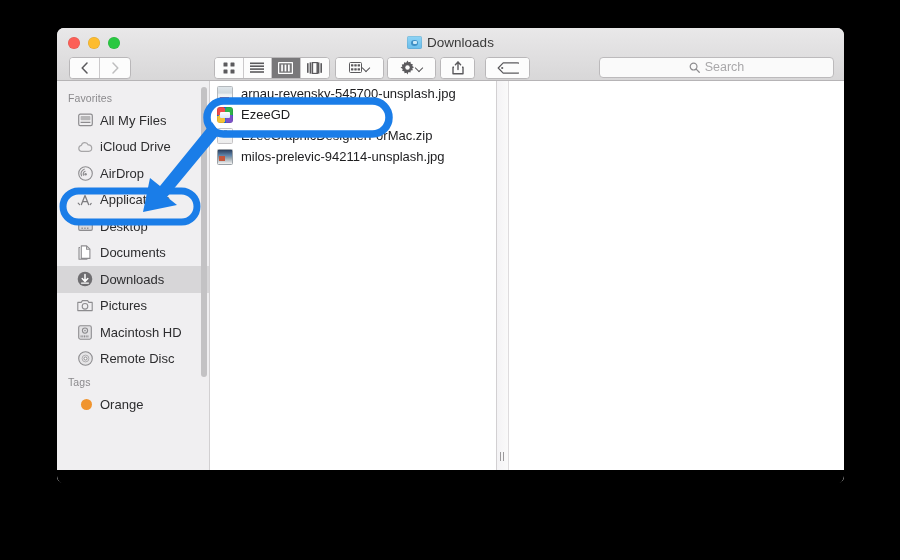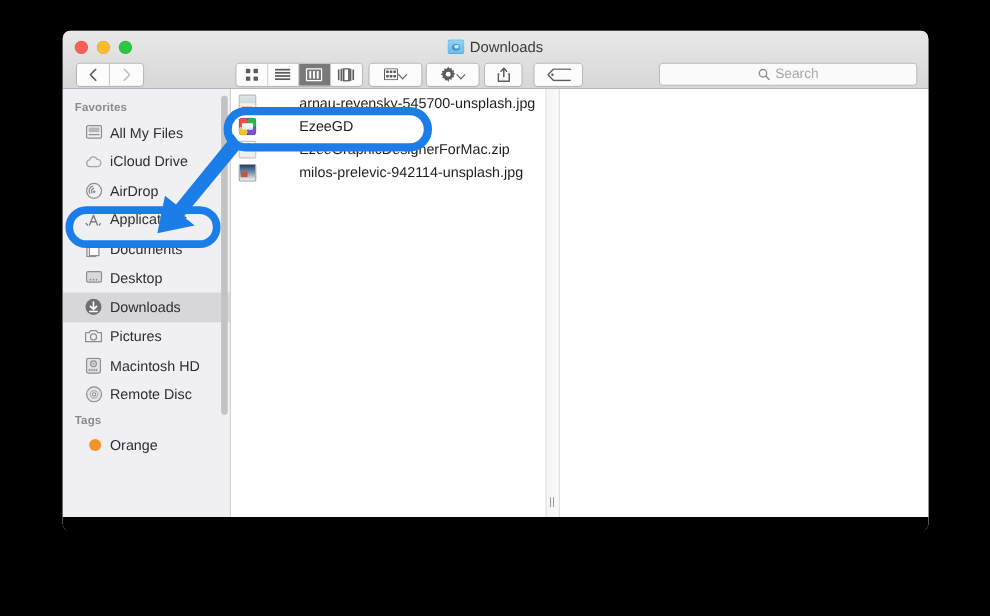--- a/index.html
+++ b/index.html
@@ -136,21 +136,21 @@
   
   #sidebar {
     width: 153px; flex: 0 0 153px;
     background: #f0eff1;
     border-right: 0.5px solid #d2d0d2;
     position: relative;
     padding-top: 7px;
     overflow: hidden;
   }
   .sb-head {
-    font-size: 10.5px; font-weight: bold; color: #8b8a8d;
+    font-size: 10.5px; font-weight: normal; color: #8b8a8d;
     padding: 4px 0 3px 11px;
     letter-spacing: 0.1px;
   }
   .sb-item {
     height: 26.5px;
     display: flex; align-items: center; gap: 7px;
     padding-left: 20px;
     font-size: 13px; color: #2d2d2f;
     cursor: default;
   }
@@ -178,21 +178,21 @@
     overflow: hidden;
   }
   .file-row {
     height: 21px;
     display: flex; align-items: center; gap: 8px;
     padding-left: 7px;
     font-size: 13px; color: #1d1d1f;
     cursor: default;
   }
   .file-icon { width: 16px; height: 16px; flex: 0 0 16px; position: relative; }
-  .file-name { white-space: nowrap; margin-left: 31px; }
+  .file-name { white-space: nowrap; }
 
   
   .ic-photo1 {
     background: linear-gradient(to bottom, #dfe6ea 0%, #cfd8de 46%, #e9ecee 47%, #ffffff 100%);
     border: 0.5px solid #b4b9bd; border-radius: 1.5px;
   }
   .ic-photo1::after {
     content:''; position:absolute; left:1.5px; bottom:2px; width:9px; height:2px;
     background:#e04a4a;
   }
@@ -441,41 +441,41 @@
               <path d="M5.8 8.6 H10.2" stroke="#7e7d80" stroke-width="1.3" stroke-linecap="round"></path>
               <path d="M1.2 10.2 L2.6 11.6" stroke="#7e7d80" stroke-width="1.2" stroke-linecap="round"></path>
               <path d="M14.2 10.4 L13.2 11.6" stroke="#7e7d80" stroke-width="1.2" stroke-linecap="round"></path>
             </svg>
           </span>
           <span class="sb-label">Applications</span>
         </div>
 
         <div class="sb-item">
           <span class="sb-icon">
-            <svg width="14" height="15" viewBox="0 0 14 15">
-              <path d="M3.3 0.9 H8.6 L11.9 4.2 V13.4 H3.3 Z" fill="#ffffff" stroke="#8d8c8f" stroke-width="1.1" stroke-linejoin="round"></path>
-              <path d="M8.6 0.9 V4.2 H11.9" fill="none" stroke="#8d8c8f" stroke-width="1.1" stroke-linejoin="round"></path>
-              <path d="M2 2.5 H1 V14.2 H9.4" fill="none" stroke="#8d8c8f" stroke-width="1.1" stroke-linejoin="round"></path>
-            </svg>
-          </span>
-          <span class="sb-label">Documents</span>
-        </div>
-
-        <div class="sb-item">
-          <span class="sb-icon">
             <svg width="15" height="13" viewBox="0 0 15 13">
               <rect x="0.7" y="1" width="13.6" height="9.4" rx="1.3" fill="#d9d8da" stroke="#8d8c8f" stroke-width="1.1"></rect>
               <g fill="#8d8c8f">
                 <rect x="3.4" y="7.4" width="1.5" height="1.5" rx="0.4"></rect>
                 <rect x="6.2" y="7.4" width="1.5" height="1.5" rx="0.4"></rect>
                 <rect x="9" y="7.4" width="1.5" height="1.5" rx="0.4"></rect>
               </g>
             </svg>
           </span>
           <span class="sb-label">Desktop</span>
+        </div>
+
+        <div class="sb-item">
+          <span class="sb-icon">
+            <svg width="14" height="15" viewBox="0 0 14 15">
+              <path d="M3.3 0.9 H8.6 L11.9 4.2 V13.4 H3.3 Z" fill="#ffffff" stroke="#8d8c8f" stroke-width="1.1" stroke-linejoin="round"></path>
+              <path d="M8.6 0.9 V4.2 H11.9" fill="none" stroke="#8d8c8f" stroke-width="1.1" stroke-linejoin="round"></path>
+              <path d="M2 2.5 H1 V14.2 H9.4" fill="none" stroke="#8d8c8f" stroke-width="1.1" stroke-linejoin="round"></path>
+            </svg>
+          </span>
+          <span class="sb-label">Documents</span>
         </div>
 
         <div class="sb-item selected">
           <span class="sb-icon">
             <svg width="16" height="16" viewBox="0 0 16 16">
               <circle cx="8" cy="8" r="7.3" fill="#6f6e71"></circle>
               <path d="M8 3.6 V10.1 M5.2 7.5 L8 10.4 L10.8 7.5" stroke="#ffffff" stroke-width="1.5" fill="none" stroke-linecap="round" stroke-linejoin="round"></path>
               <path d="M4.6 12.1 H11.4" stroke="#ffffff" stroke-width="1.4" stroke-linecap="round"></path>
             </svg>
           </span>

